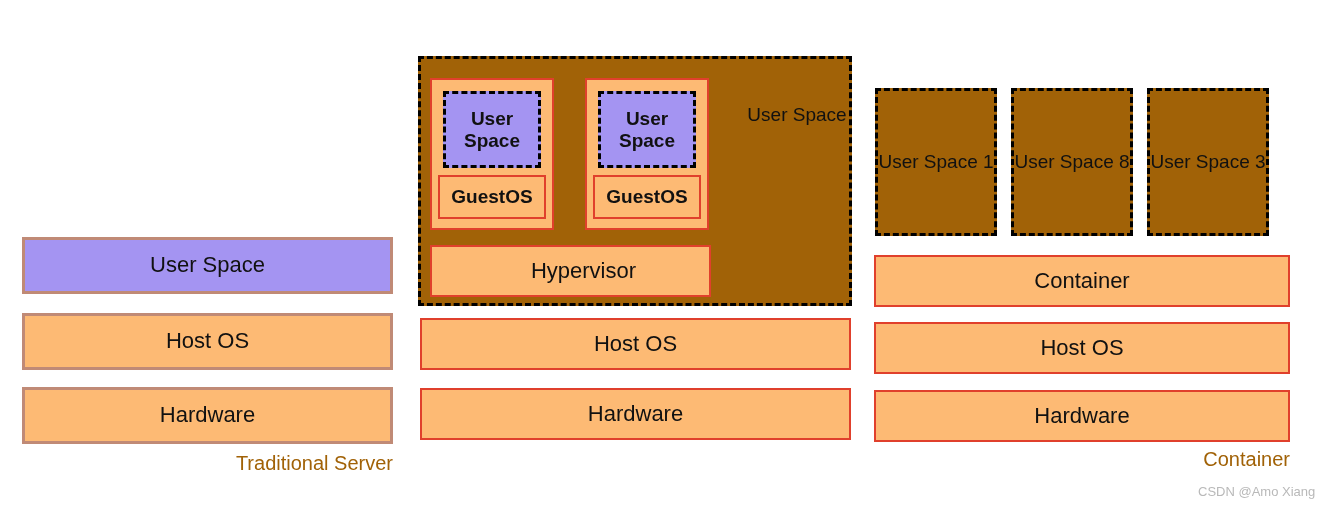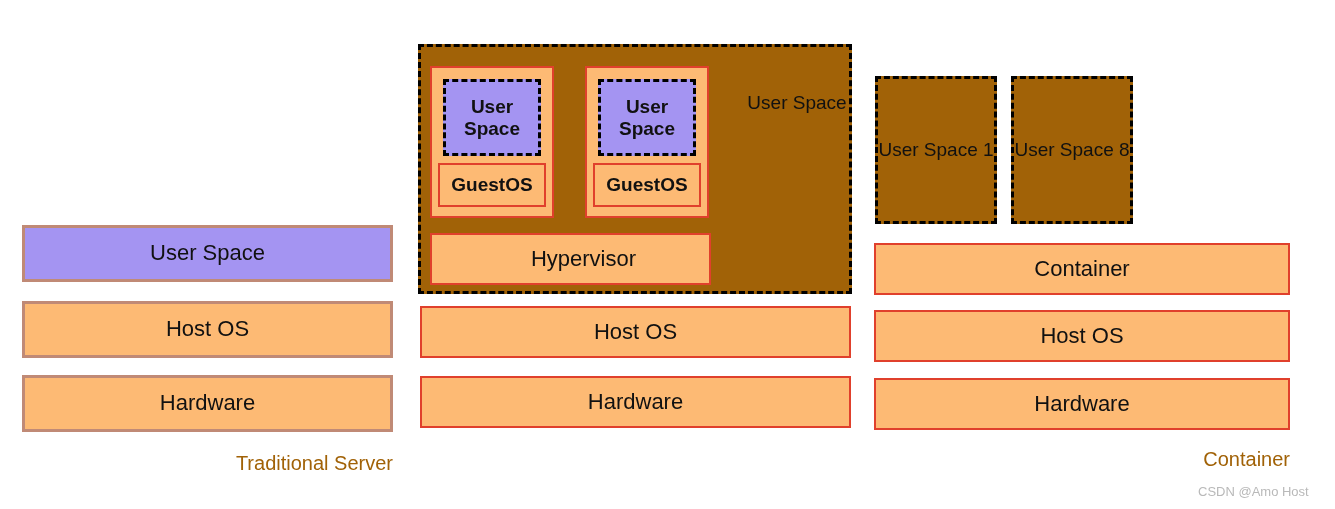--- a/index.html
+++ b/index.html
@@ -19,20 +19,21 @@
     overflow: hidden;
   }
   .box {
     position: absolute;
     box-sizing: border-box;
     display: flex;
     align-items: center;
     justify-content: center;
     text-align: center;
     line-height: 1.12;
+    margin-top: 12px;
   }
   
   .fill-green  { background: #fdba74; }
   .fill-purple { background: #a494f2; }
   .fill-white  { background: #a16207; }
   
   .bd-brown { border: 3px solid #c08a76; }
   .bd-red   { border: 2px solid #e0402c; }
   .bd-dash  { border: 3px dashed #000000; }
 
@@ -114,30 +115,33 @@
 
 
   <div class="box fill-white bd-dash t-md" style="left:875px; top:76px; width:122px; height:148px;">
     <span class="stack-label">User Space 1</span>
   </div>
 
   <div class="box fill-white bd-dash t-md" style="left:1011px; top:76px; width:122px; height:148px;">
     <span class="stack-label">User Space 8</span>
   </div>
 
+  <div class="box fill-white bd-dash t-md" style="left:1147px; top:76px; width:122px; height:148px;">
+    <span class="stack-label">User Space 3</span>
+  </div>
 
   <div class="box fill-green bd-red t-lg" style="left:874px; top:243px; width:416px; height:52px;">
     <span class="stack-label">Container</span>
   </div>
 
   <div class="box fill-green bd-red t-lg" style="left:874px; top:310px; width:416px; height:52px;">
     <span class="stack-label">Host OS</span>
   </div>
 
   <div class="box fill-green bd-red t-lg" style="left:874px; top:378px; width:416px; height:52px;">
     <span class="stack-label">Hardware</span>
   </div>
 
   <div class="caption" style="left:874px; top:448px; width:416px;">Container</div>
 
-  <div class="watermark" style="left:1198px; top:484px;">CSDN @Amo Host</div>
+  <div class="watermark" style="left:1198px; top:484px;">CSDN @Amo Xiang</div>
 
 </div>
 
 </body></html>

